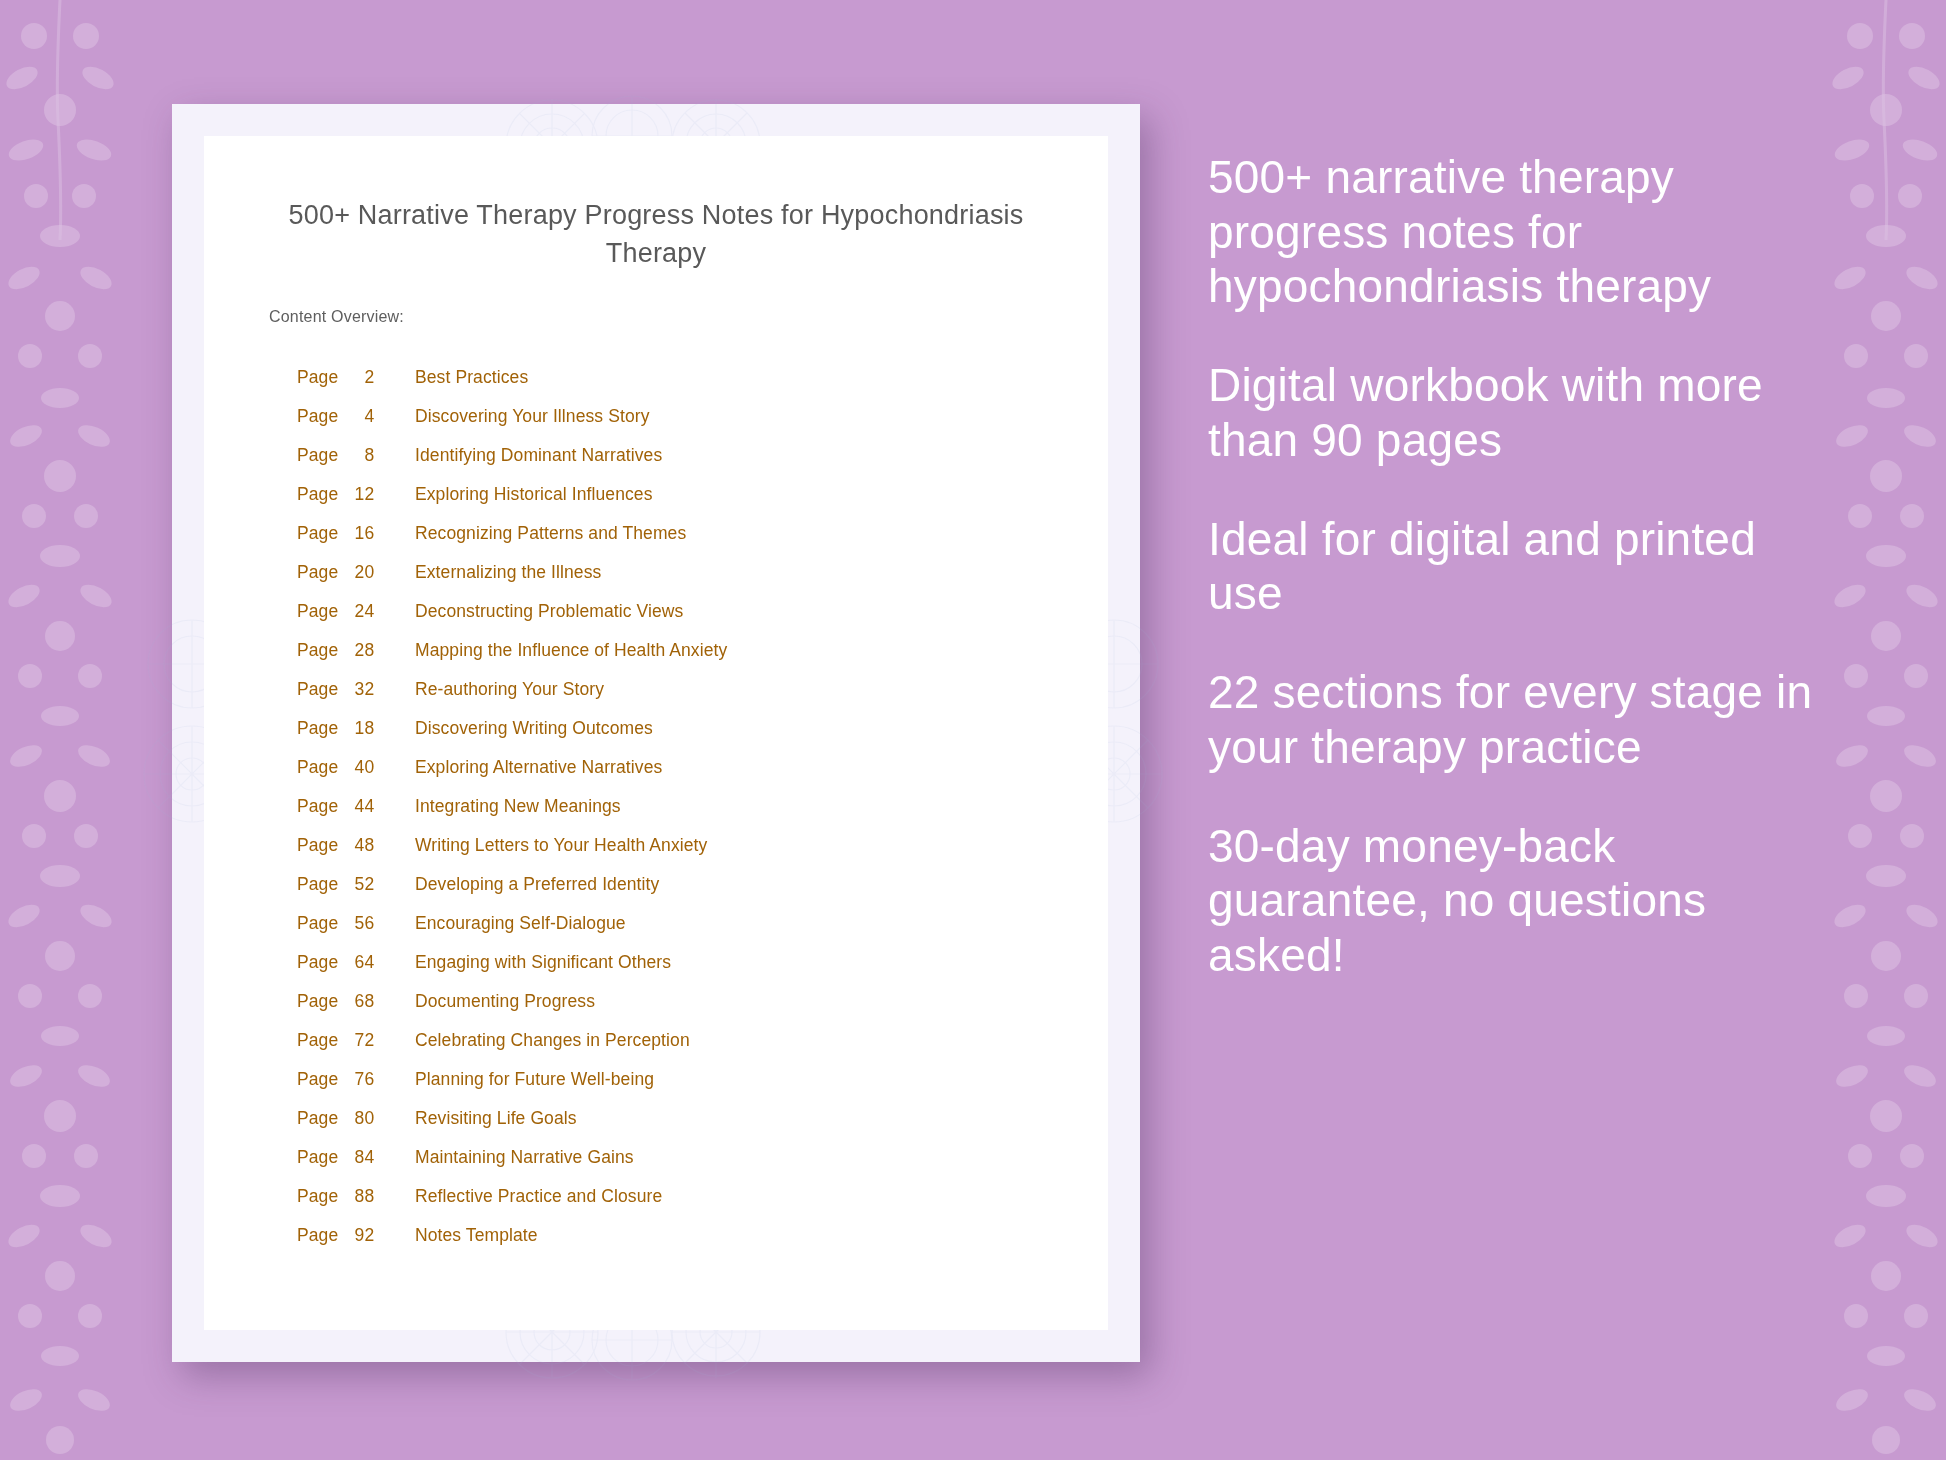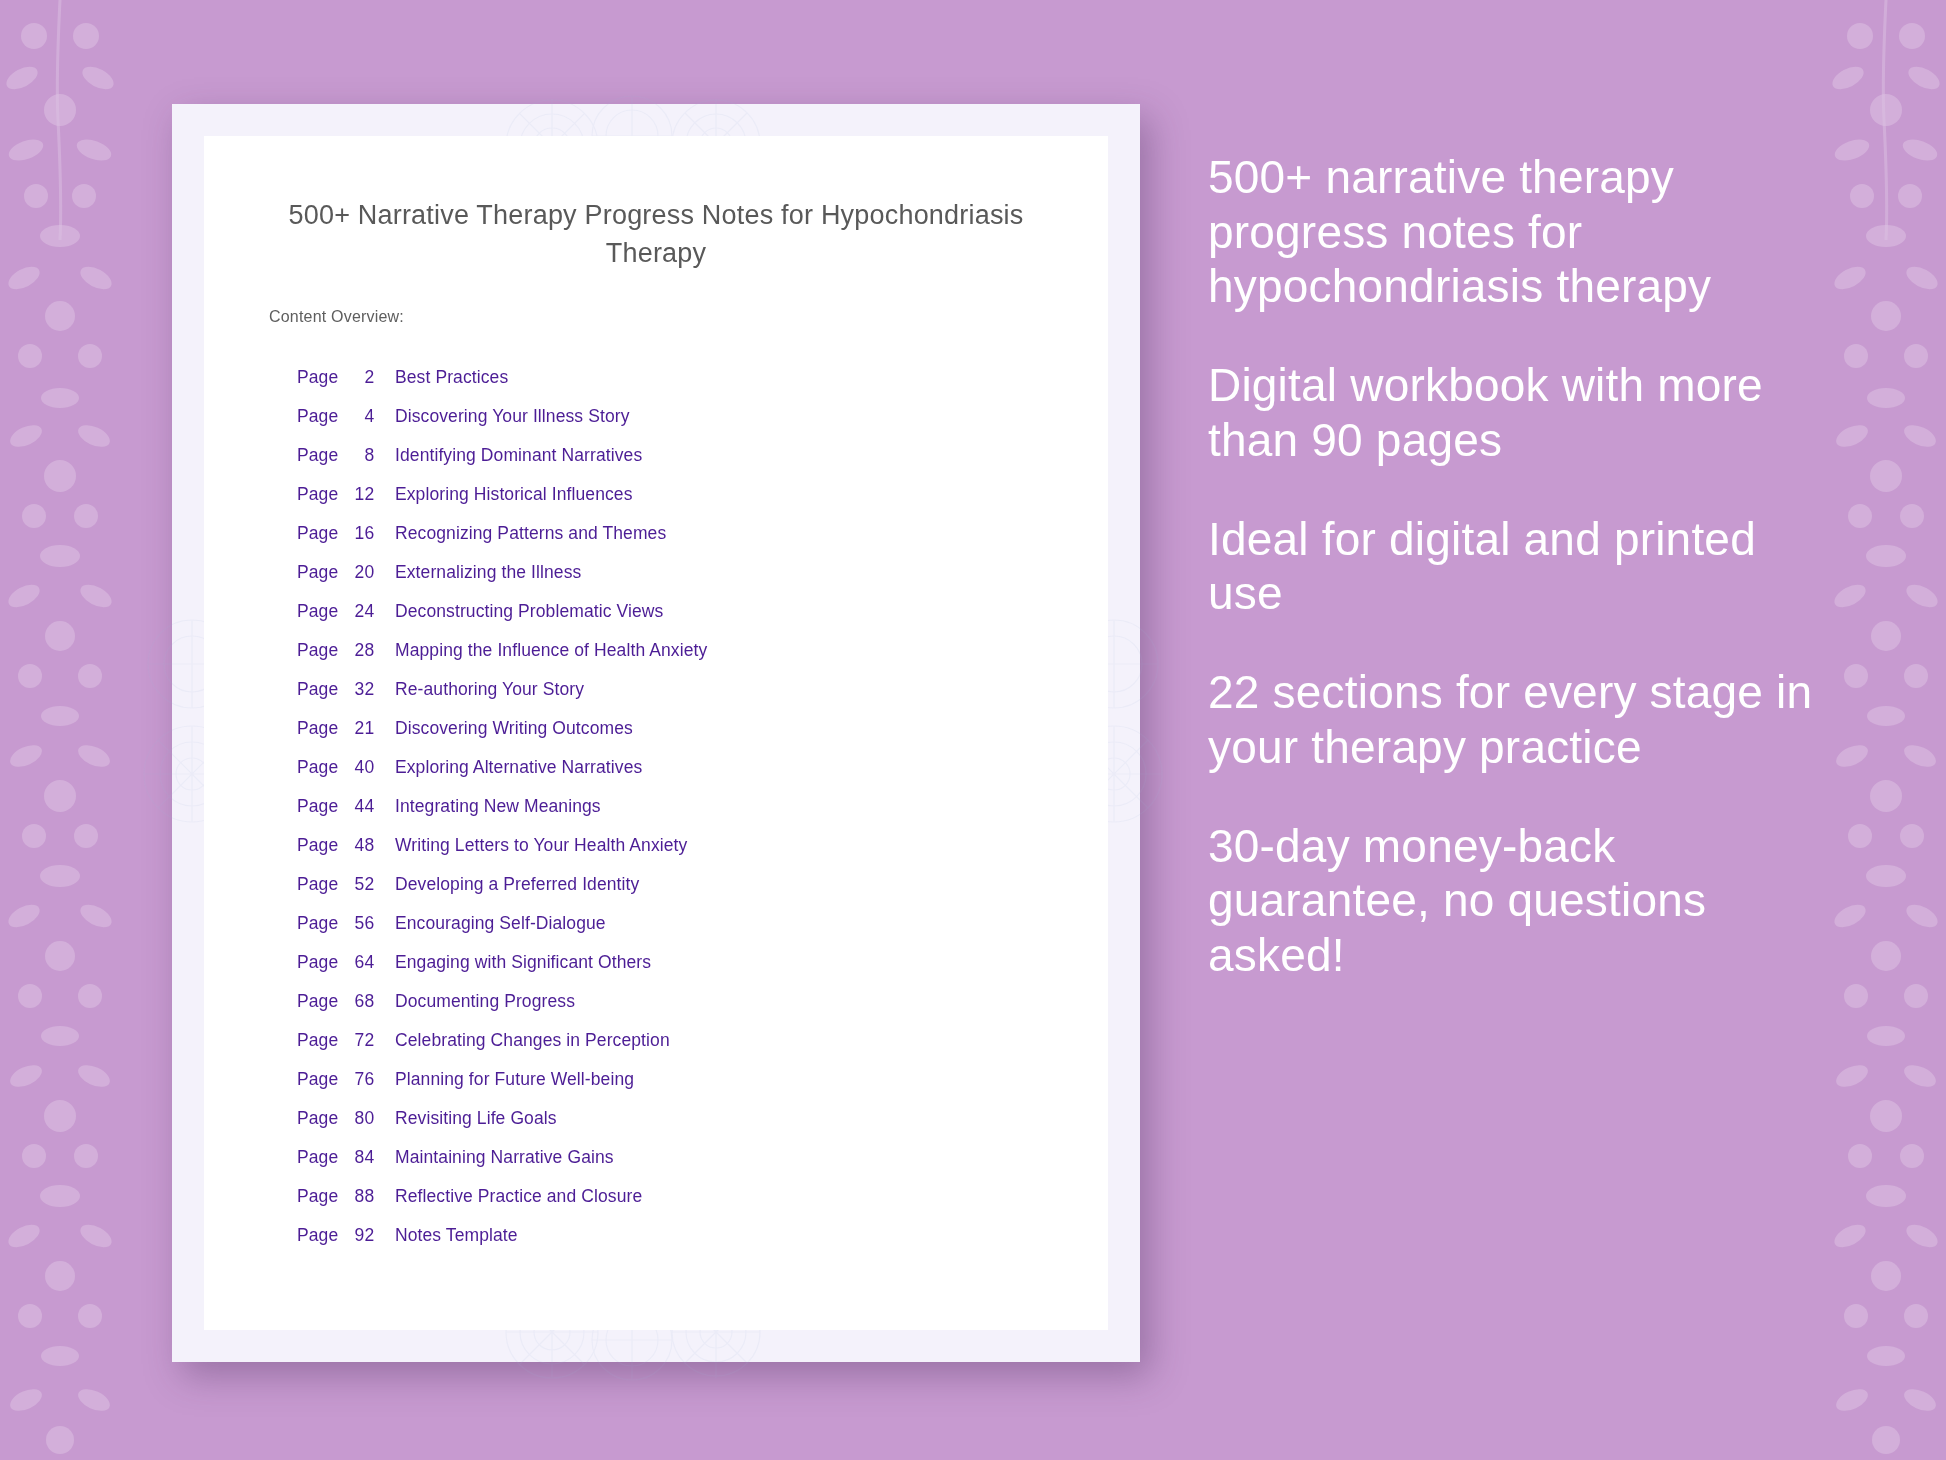--- a/index.html
+++ b/index.html
@@ -77,26 +77,27 @@
 
   .toc {
     position: absolute;
     left: 93px;
     top: 222px;
     right: 40px;
   }
   .toc-row {
     display: flex;
     font-size: 17.5px;
-    color: #4c1d95;
+    color: #a16207;
     line-height: 1;
     height: 39px;
     align-items: center;
     letter-spacing: 0.1px;
     white-space: nowrap;
+    gap: 20px;
   }
   .toc-page {
     width: 86px;
     display: inline-block;
   }
   .toc-num {
     display: inline-block;
     width: 30px;
     text-align: right;
   }
@@ -348,21 +349,21 @@
         </div>
         <div class="toc-row">
           <span class="toc-page"><span>Page</span><span class="toc-num" style="margin-left: 6px;">28</span></span>
           <span class="toc-label">Mapping the Influence of Health Anxiety</span>
         </div>
         <div class="toc-row">
           <span class="toc-page"><span>Page</span><span class="toc-num" style="margin-left: 6px;">32</span></span>
           <span class="toc-label">Re-authoring Your Story</span>
         </div>
         <div class="toc-row">
-          <span class="toc-page"><span>Page</span><span class="toc-num" style="margin-left: 6px;">21</span></span>
+          <span class="toc-page"><span>Page</span><span class="toc-num" style="margin-left: 6px;">18</span></span>
           <span class="toc-label">Discovering Writing Outcomes</span>
         </div>
         <div class="toc-row">
           <span class="toc-page"><span>Page</span><span class="toc-num" style="margin-left: 6px;">40</span></span>
           <span class="toc-label">Exploring Alternative Narratives</span>
         </div>
         <div class="toc-row">
           <span class="toc-page"><span>Page</span><span class="toc-num" style="margin-left: 6px;">44</span></span>
           <span class="toc-label">Integrating New Meanings</span>
         </div>

